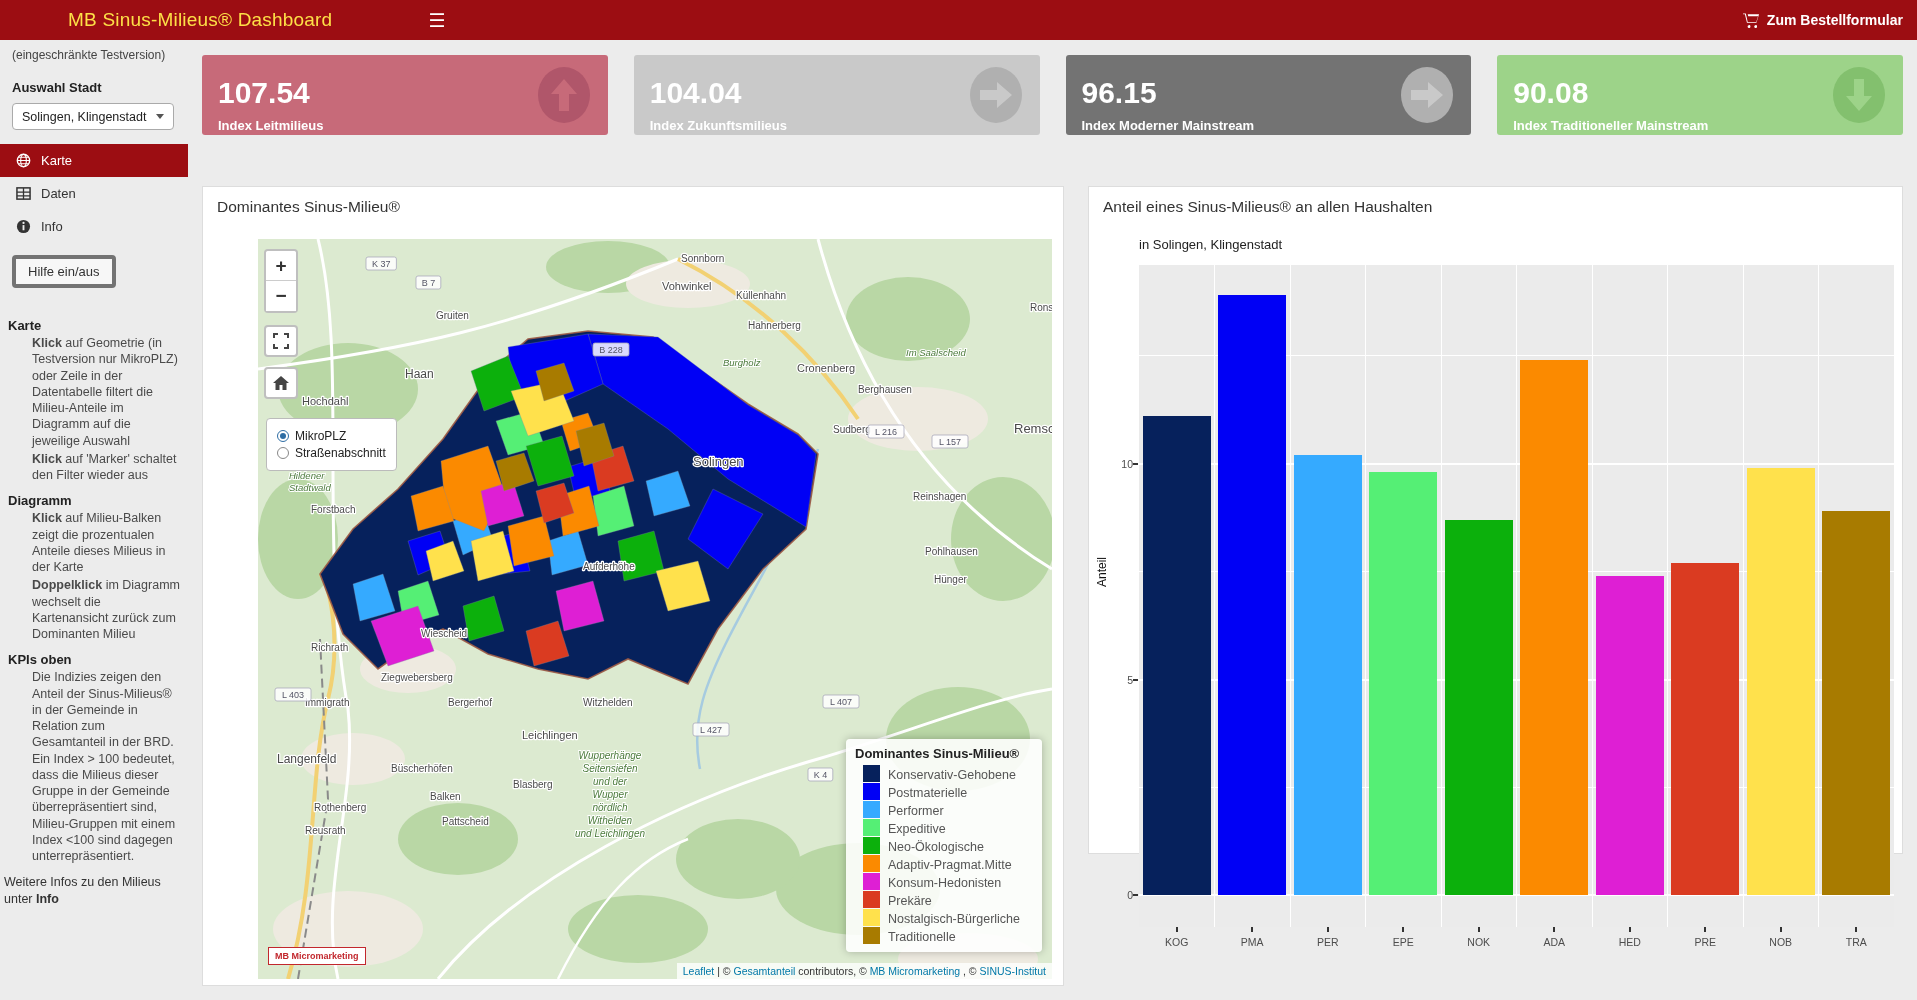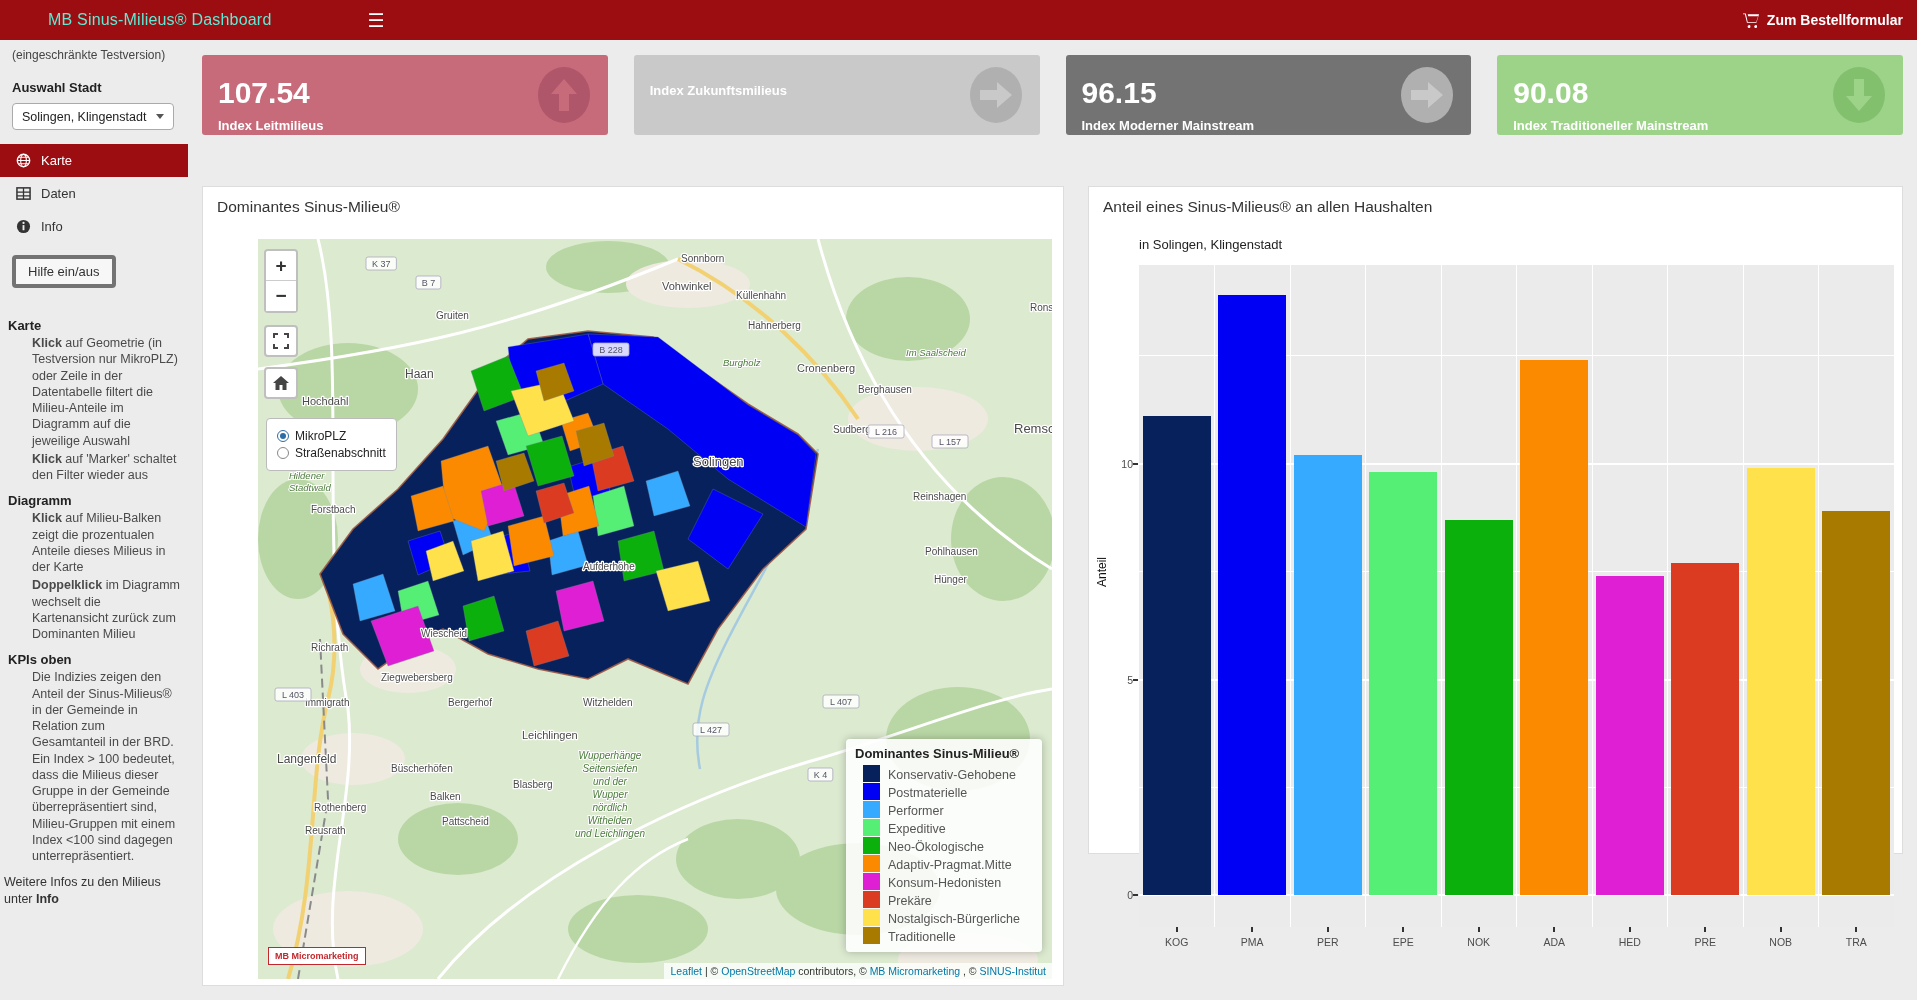--- a/index.html
+++ b/index.html
@@ -1,21 +1,21 @@
 <!DOCTYPE html>
 <html><head>
 <meta charset="utf-8">
 <style>
   * { margin:0; padding:0; box-sizing:border-box; }
   html,body { width:1917px; height:1000px; font-family:"Liberation Sans", sans-serif; background:#ececec; color:#333; overflow:hidden; }
   body { position:relative; }
 
   
   .topbar { position:absolute; left:0; top:0; width:1917px; height:40px; background:#9c0d12; display:flex; align-items:center; padding:0 14px; }
-  .topbar .title { color:#5eead4; font-size:16px; margin-left:34px; letter-spacing:.2px; }
+  .topbar .title { color:#fde047; font-size:19px; margin-left:54px; letter-spacing:.2px; }
   .hamburger { margin-left:96px; color:#fff; font-size:19px; background:none; border:none; cursor:pointer; line-height:1; }
   .topbar .spacer { flex:1; }
   .order-link { display:flex; align-items:center; gap:7px; color:#fff; font-weight:bold; font-size:14px; background:none; border:none; cursor:pointer; }
 
   
   .sidebar { position:absolute; left:0; top:40px; width:188px; bottom:0; font-size:12.5px; }
   .test-note { padding:8px 12px 2px 12px; color:#444; font-size:12px; }
   .city-label { padding:16px 12px 2px 12px; font-weight:bold; font-size:13px; color:#222; }
   .city-select { margin:6px 12px; width:162px; height:27px; background:#fff; border:1px solid #aaa; border-radius:4px; display:flex; align-items:center; padding:0 9px; font-size:12.5px; color:#222; cursor:pointer; }
   .city-select .caret { margin-left:auto; width:0; height:0; border-left:4px solid transparent; border-right:4px solid transparent; border-top:5px solid #555; }
@@ -153,20 +153,21 @@
       <div class="kpi-value">107.54</div>
       <div class="kpi-label">Index Leitmilieus</div>
       <div class="kpi-icon"><svg width="56" height="58" viewBox="0 0 56 58">
           <ellipse cx="28" cy="29" rx="26" ry="28" fill="#b0566a"></ellipse>
           <g transform="rotate(0 28 29)">
             <path fill="#c76a79" d="M28 13 L41 28 L33 28 L33 45 L23 45 L23 28 L15 28 Z"></path>
           </g>
         </svg></div>
     </div>
     <div class="kpi-card" style="background: rgb(201, 201, 201);">
+      <div class="kpi-value">104.04</div>
       <div class="kpi-label">Index Zukunftsmilieus</div>
       <div class="kpi-icon"><svg width="56" height="58" viewBox="0 0 56 58">
           <ellipse cx="28" cy="29" rx="26" ry="28" fill="#b0b0b0"></ellipse>
           <g transform="rotate(90 28 29)">
             <path fill="#c9c9c9" d="M28 13 L41 28 L33 28 L33 45 L23 45 L23 28 L15 28 Z"></path>
           </g>
         </svg></div>
     </div>
     <div class="kpi-card" style="background: #737373;">
       <div class="kpi-value">96.15</div>
@@ -414,21 +415,21 @@
           </div>
           <div class="lg-row">
             <span class="lg-chip" style="background: rgb(168, 123, 0);"></span>
             <span class="lg-label">Traditionelle</span>
           </div>
         </div>
     </div>
     <div class="map-logo">
       <div class="l1">MB Micromarketing</div>
     </div>
-    <div class="map-attrib" id="map-attrib"><a>Leaflet</a><span> | © </span><a>OpenStreetMap</a><span> contributors, © </span><a>MB Micromarketing</a><span> , © </span><a>SINUS-Institut</a></div>
+    <div class="map-attrib" id="map-attrib"><a>Leaflet</a><span> | © </span><a>Gesamtanteil</a><span> contributors, © </span><a>MB Micromarketing</a><span> , © </span><a>SINUS-Institut</a></div>
   </div>
 </section>
 
 <section class="panel-card" id="chart-card">
   <div class="card-title">Anteil eines Sinus-Milieus® an allen Haushalten</div>
   <div class="chart-sub">in Solingen, Klingenstadt</div>
   <div class="axis-title-y">Anteil</div>
   <div class="plot-panel" id="plot-panel">
       <div class="gl-h" style="top: 522.018px; height: 1px;"></div>
       <div class="gl-h" style="top: 306.101px; height: 1px;"></div>

